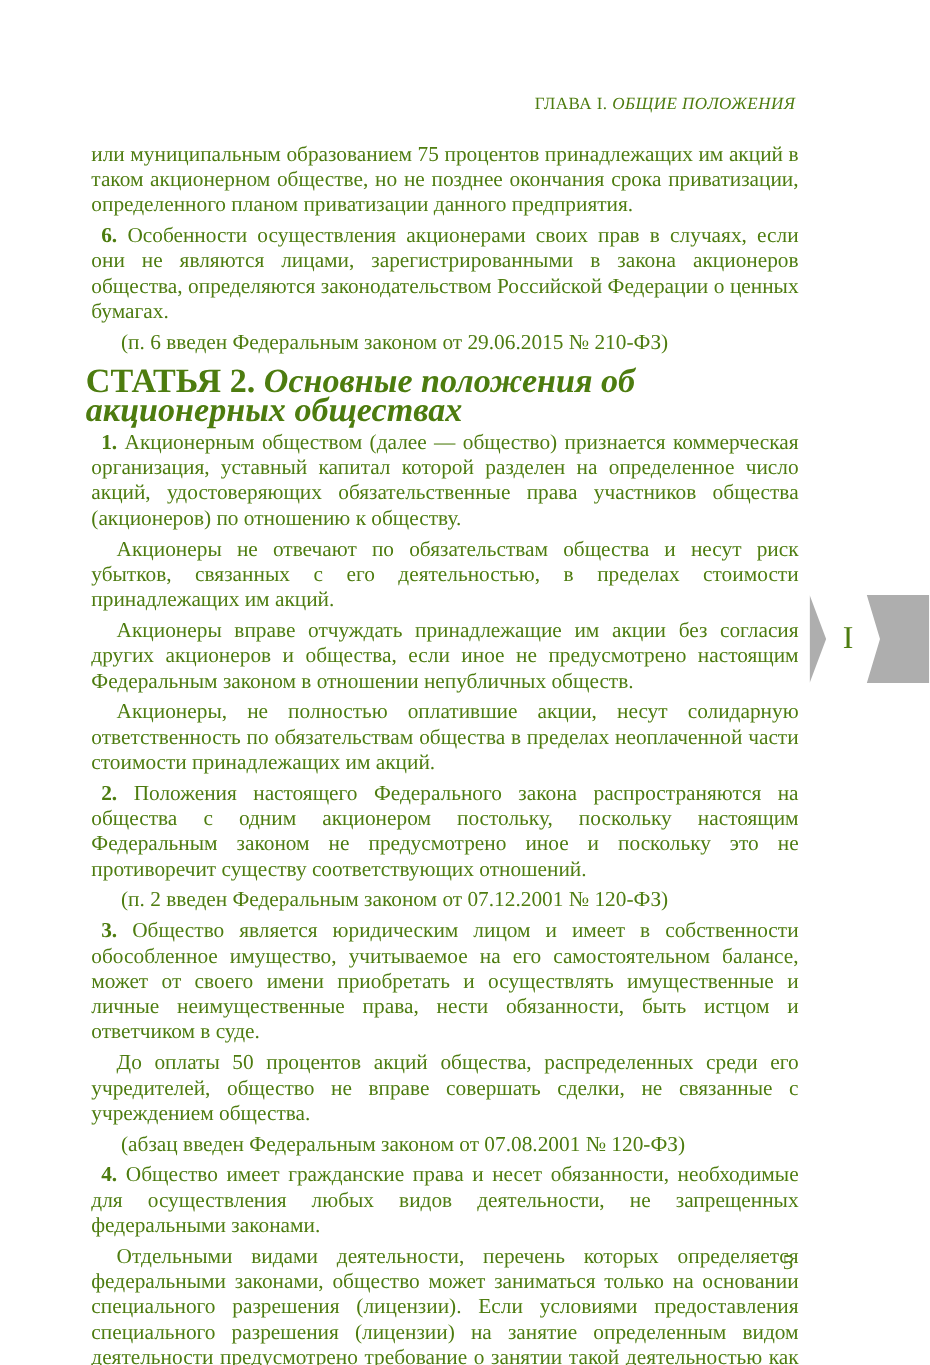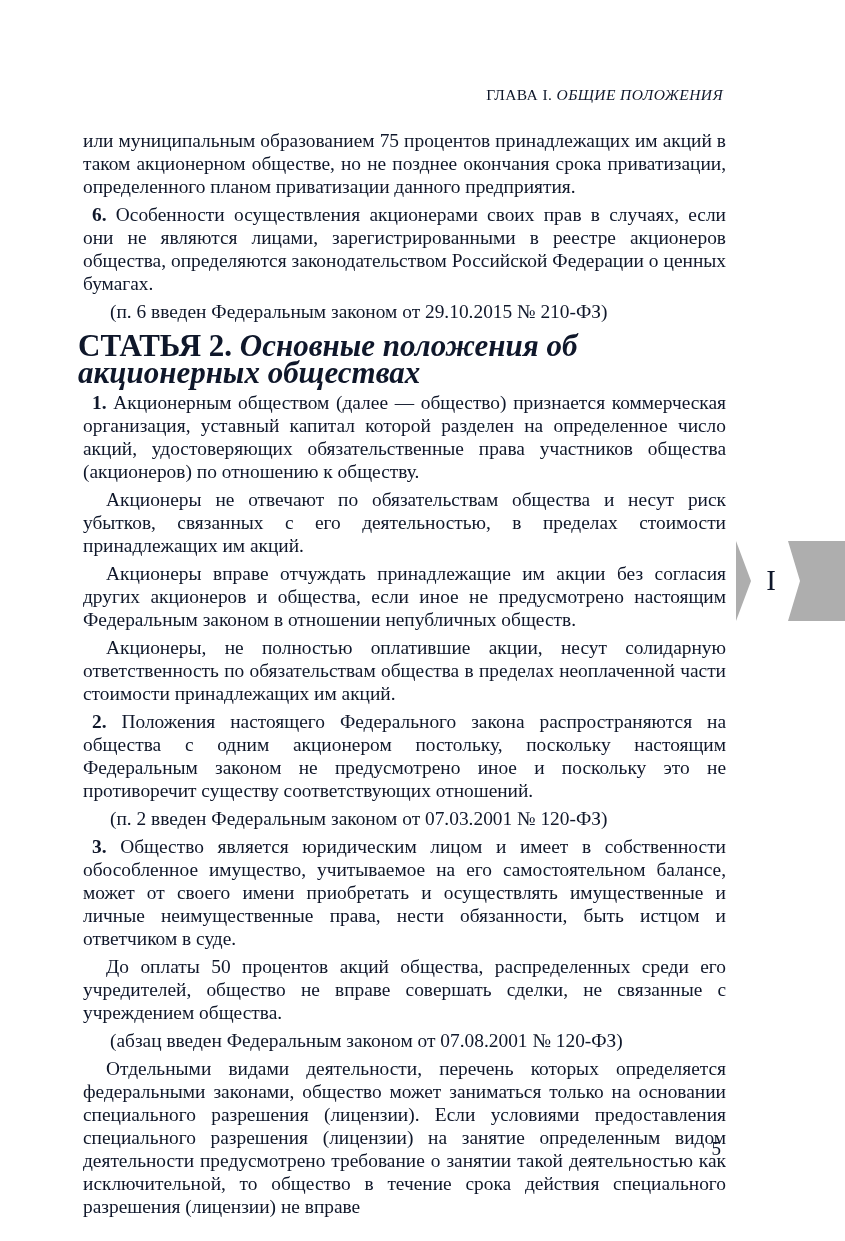--- a/index.html
+++ b/index.html
@@ -3,21 +3,21 @@
 <meta charset="utf-8">
 <style>
   html, body { margin: 0; padding: 0; background: #ffffff; }
   .page {
     position: relative;
     width: 845px;
     height: 1241px;
     background: #ffffff;
     overflow: hidden;
     font-family: "Liberation Serif", "DejaVu Serif", serif;
-    color: #0f172a;
+    color: #4d7c0f;
   }
   .running-head {
     position: absolute;
     top: 86px;
     right: 122px;
     font-size: 15.5px;
     letter-spacing: 0.4px;
     white-space: nowrap;
   }
   .running-head .rh-title { font-style: italic; }
@@ -76,32 +76,33 @@
 
 <div class="page">
 
   <div class="running-head">
     <span class="rh-chapter">ГЛАВА I.</span>
     <span class="rh-title">ОБЩИЕ ПОЛОЖЕНИЯ</span>
   </div>
 
   <div class="content">
       <p class="para para-first">или муниципальным образованием 75 процентов принадлежащих им акций в таком акционерном обществе, но не позднее окончания срока приватизации, определенного планом приватизации данного предприятия.</p>
-      <p class="para numbered"><b class="pnum">6.</b> <span>Особенности осуществления акционерами своих прав в случаях, если они не являются лицами, зарегистрированными в реестре акционеров общества, определяются законодательством Российской Федерации о ценных бумагах.</span></p>
-      <p class="note">(п. 6 введен Федеральным законом от 29.10.2015 № 210-ФЗ)</p>
+      <p class="para numbered"><b class="pnum">6.</b> <span>Особенности осуществления акционерами своих прав в случаях, если они не являются лицами, зарегистрированными в закона акционеров общества, определяются законодательством Российской Федерации о ценных бумагах.</span></p>
+      <p class="note">(п. 6 введен Федеральным законом от 29.06.2015 № 210-ФЗ)</p>
       <h2 class="article-heading"><span class="h-num">СТАТЬЯ 2.</span> <span class="h-title">Основные положения об акционерных обществах</span></h2>
       <p class="para numbered"><b class="pnum">1.</b> <span>Акционерным обществом (далее — общество) признается коммерческая организация, уставный капитал которой разделен на определенное число акций, удостоверяющих обязательственные права участников общества (акционеров) по отношению к обществу.</span></p>
       <p class="para">Акционеры не отвечают по обязательствам общества и несут риск убытков, связанных с его деятельностью, в пределах стоимости принадлежащих им акций.</p>
       <p class="para">Акционеры вправе отчуждать принадлежащие им акции без согласия других акционеров и общества, если иное не предусмотрено настоящим Федеральным законом в отношении непубличных обществ.</p>
       <p class="para">Акционеры, не полностью оплатившие акции, несут солидарную ответственность по обязательствам общества в пределах неоплаченной части стоимости принадлежащих им акций.</p>
       <p class="para numbered"><b class="pnum">2.</b> <span>Положения настоящего Федерального закона распространяются на общества с одним акционером постольку, поскольку настоящим Федеральным законом не предусмотрено иное и поскольку это не противоречит существу соответствующих отношений.</span></p>
-      <p class="note">(п. 2 введен Федеральным законом от 07.03.2001 № 120-ФЗ)</p>
+      <p class="note">(п. 2 введен Федеральным законом от 07.12.2001 № 120-ФЗ)</p>
       <p class="para numbered"><b class="pnum">3.</b> <span>Общество является юридическим лицом и имеет в собственности обособленное имущество, учитываемое на его самостоятельном балансе, может от своего имени приобретать и осуществлять имущественные и личные неимущественные права, нести обязанности, быть истцом и ответчиком в суде.</span></p>
       <p class="para">До оплаты 50 процентов акций общества, распределенных среди его учредителей, общество не вправе совершать сделки, не связанные с учреждением общества.</p>
       <p class="note">(абзац введен Федеральным законом от 07.08.2001 № 120-ФЗ)</p>
+      <p class="para numbered"><b class="pnum">4.</b> <span>Общество имеет гражданские права и несет обязанности, необходимые для осуществления любых видов деятельности, не запрещенных федеральными законами.</span></p>
       <p class="para">Отдельными видами деятельности, перечень которых определяется федеральными законами, общество может заниматься только на основании специального разрешения (лицензии). Если условиями предоставления специального разрешения (лицензии) на занятие определенным видом деятельности предусмотрено требование о занятии такой деятельностью как исключительной, то общество в течение срока действия специального разрешения (лицензии) не вправе</p>
     </div>
 
   <div class="side-tab">
     <svg width="109" height="80" viewBox="0 0 109 80">
       <polygon points="0,0 15,40 0,80" fill="#aeaeae"></polygon>
       <polygon points="52,0 109,0 109,80 52,80 64,40" fill="#aeaeae"></polygon>
     </svg>
     <span class="tab-label">I</span>
   </div>

